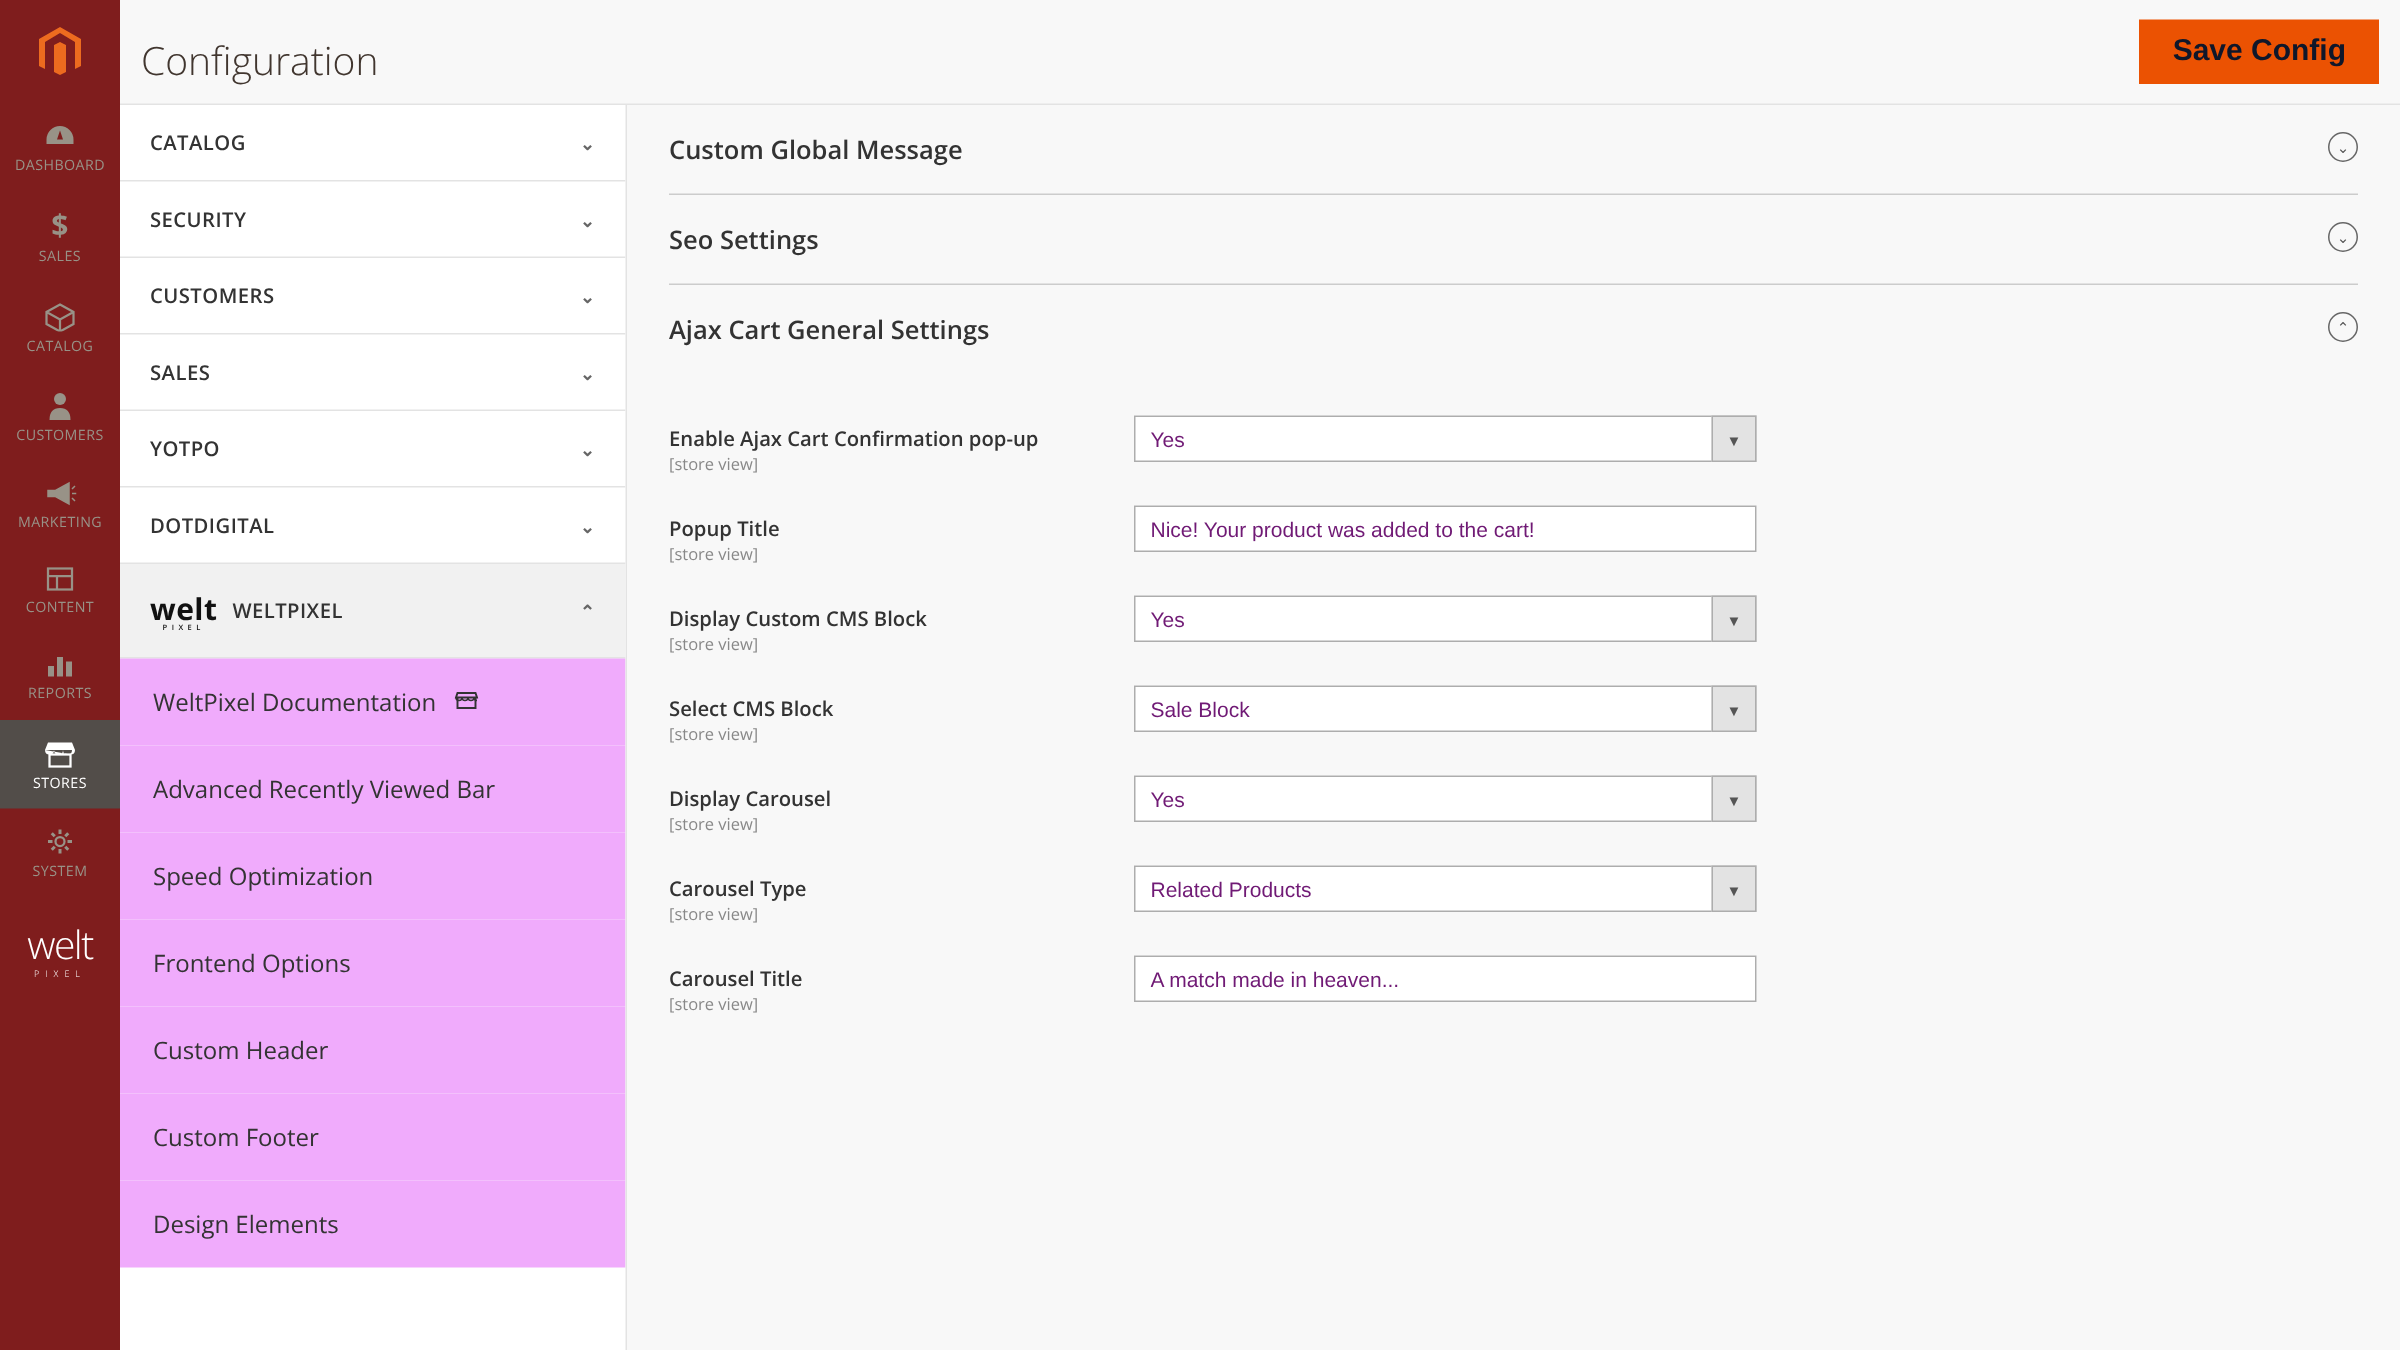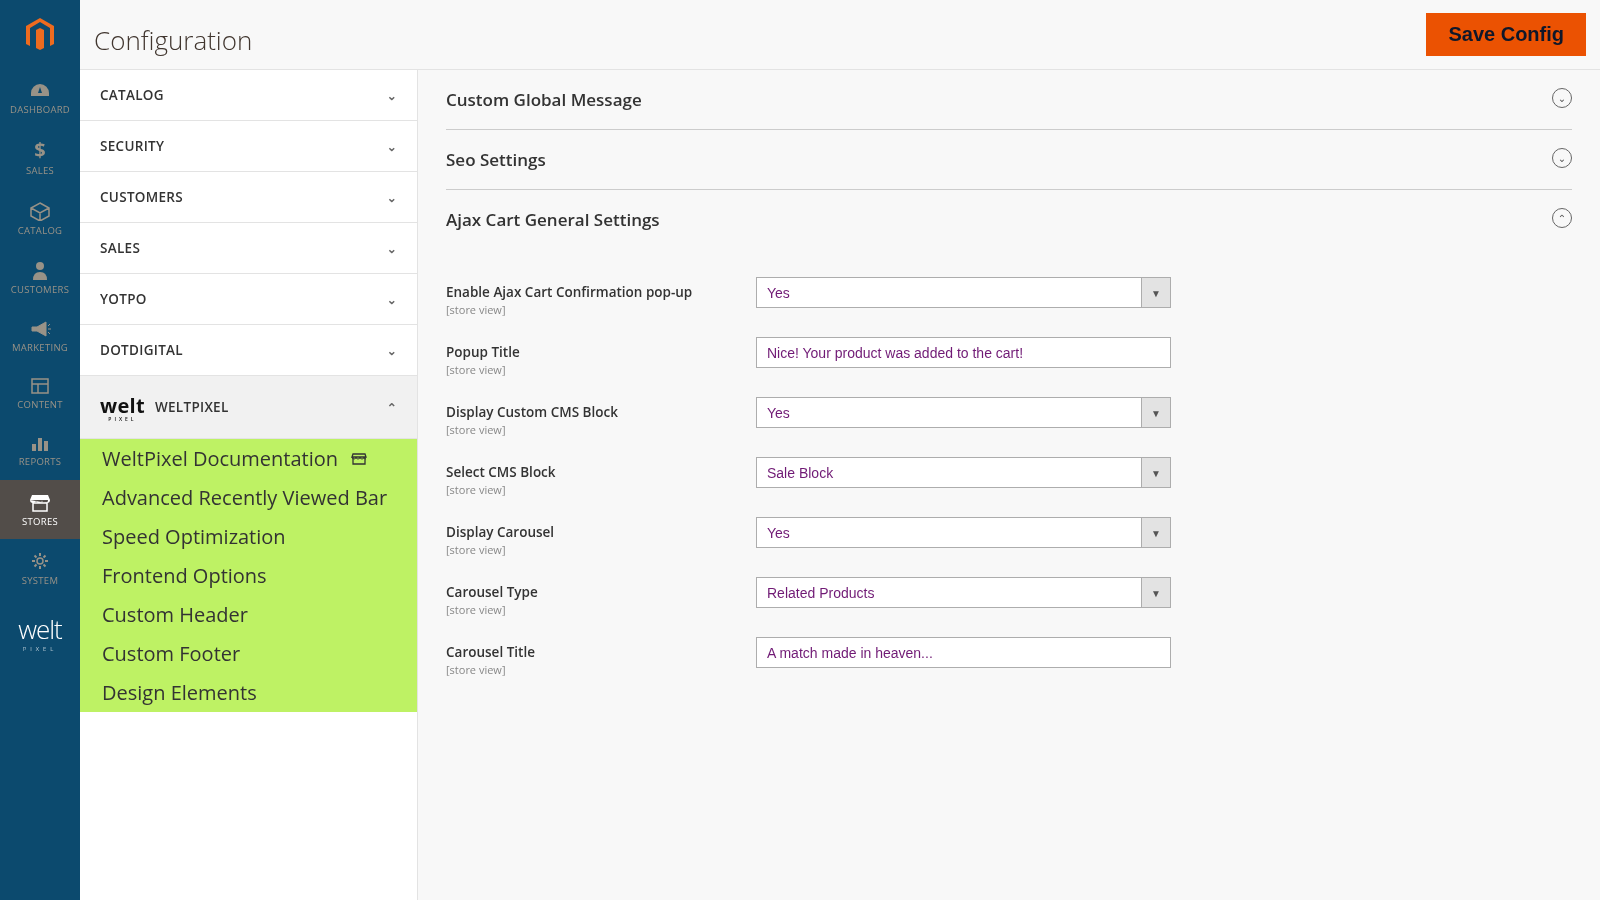--- a/index.html
+++ b/index.html
@@ -1,20 +1,20 @@
 <!DOCTYPE html>
 <html><head>
 <meta charset="utf-8">
 <style>
 * { box-sizing: border-box; margin: 0; padding: 0; }
 body { font-family: 'Open Sans', Arial, sans-serif; font-size: 13px; color: #333; background: #f5f5f5; overflow: hidden; }
 .app { display: flex; height: 900px; width: 1600px; }
 
 
-.admin-nav { width: 80px; background: #0c4a6e; display: flex; flex-direction: column; align-items: center; padding-top: 0; }
+.admin-nav { width: 80px; background: #7f1d1d; display: flex; flex-direction: column; align-items: center; padding-top: 0; }
 .logo-box { width: 80px; height: 70px; display: flex; align-items: center; justify-content: center; }
 .nav-item { width: 80px; padding: 12px 4px; text-align: center; cursor: pointer; color: #989287; font-size: 9.5px; letter-spacing: 0.3px; }
 .nav-item.active { background: #524d49; color: #fff; }
 .nav-icon { display: block; margin: 0 auto 4px auto; }
 .nav-label { display: block; line-height: 1.2; }
 .welt-logo-side { width: 80px; padding: 12px 0; text-align: center; color: #fff; font-size: 18px; font-weight: 300; }
 
 
 .main { flex: 1; background: #f8f8f8; position: relative; overflow: hidden; }
 .header { height: 70px; display: flex; align-items: center; justify-content: space-between; padding: 0 14px; border-bottom: 1px solid #e3e3e3; background: #f8f8f8;}
@@ -22,21 +22,21 @@
 .save-btn { background: #eb5202; color: #0f172a; border: none; padding: 10px 22px; font-size: 20px; cursor: pointer; font-weight: 600; }
 
 .content { display: flex; height: 830px; }
 
 
 .config-tabs { width: 338px; background: #fff; border-right: 1px solid #e3e3e3; overflow: hidden; }
 .tab-section { border-bottom: 1px solid #e3e3e3; padding: 16px 20px; display: flex; justify-content: space-between; align-items: center; cursor: pointer; font-size: 13.5px; font-weight: 600; color: #333; text-transform: uppercase; letter-spacing: 0.3px; }
 .tab-section.welt { background: #f1f1f1; }
 .tab-section .chev { font-size: 12px; color: #666; }
 .welt-label { display: flex; align-items: center; }
-.sub-item { padding: 6px 22px; font-size: 20px; color: #333; cursor: pointer; background: #bef264; }
+.sub-item { padding: 18px 22px; font-size: 16px; color: #333; cursor: pointer; background: #f0abfc; }
 .sub-item .store-icon { margin-left: 8px; display: inline-block;}
 
 
 .settings-panel { flex: 1; padding: 0 28px; overflow-y: auto; }
 .fieldset { border-bottom: 1px solid #ccc; padding: 18px 0; position: relative; }
 .fieldset-title { font-size: 17px; font-weight: 600; color: #333; }
 .fieldset-toggle { position: absolute; right: 0; top: 18px; width: 20px; height: 20px; border: 1px solid #666; border-radius: 50%; display: flex; align-items: center; justify-content: center; font-size: 10px; cursor: pointer; color: #555;}
 .fieldset.open { border-bottom: none; }
 
 .form-row { display: flex; margin-bottom: 20px; align-items: flex-start; }

